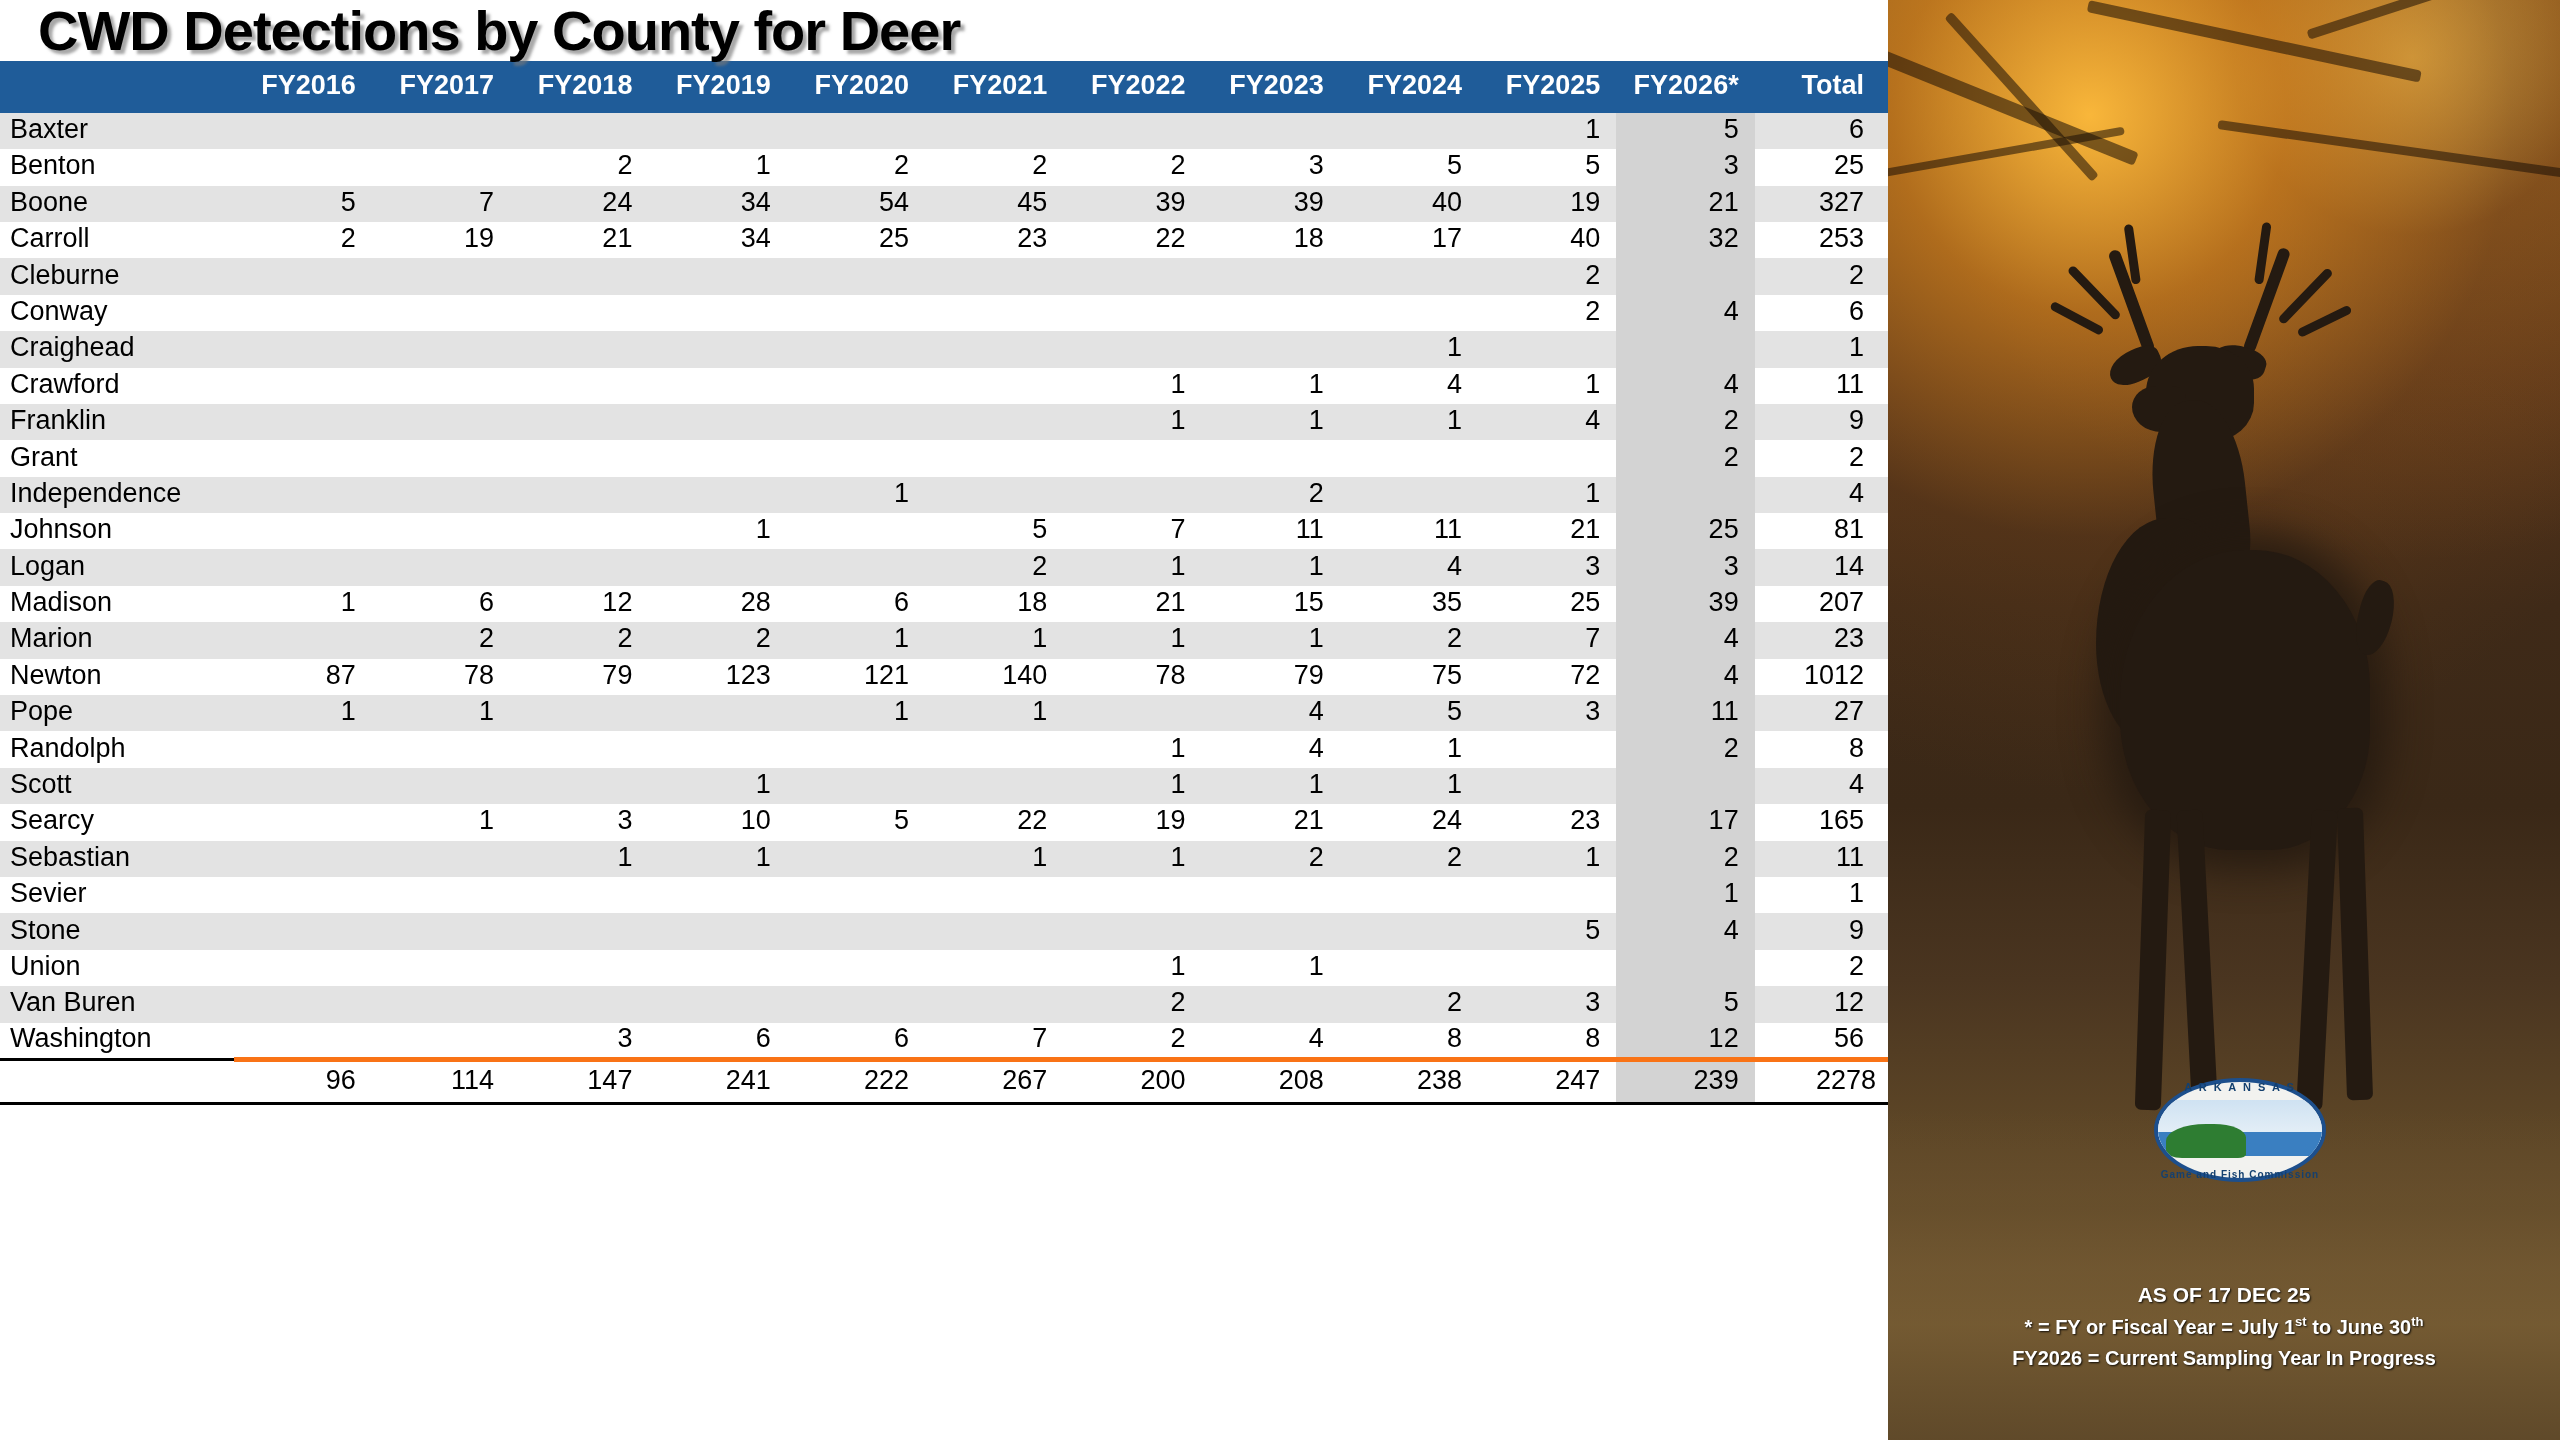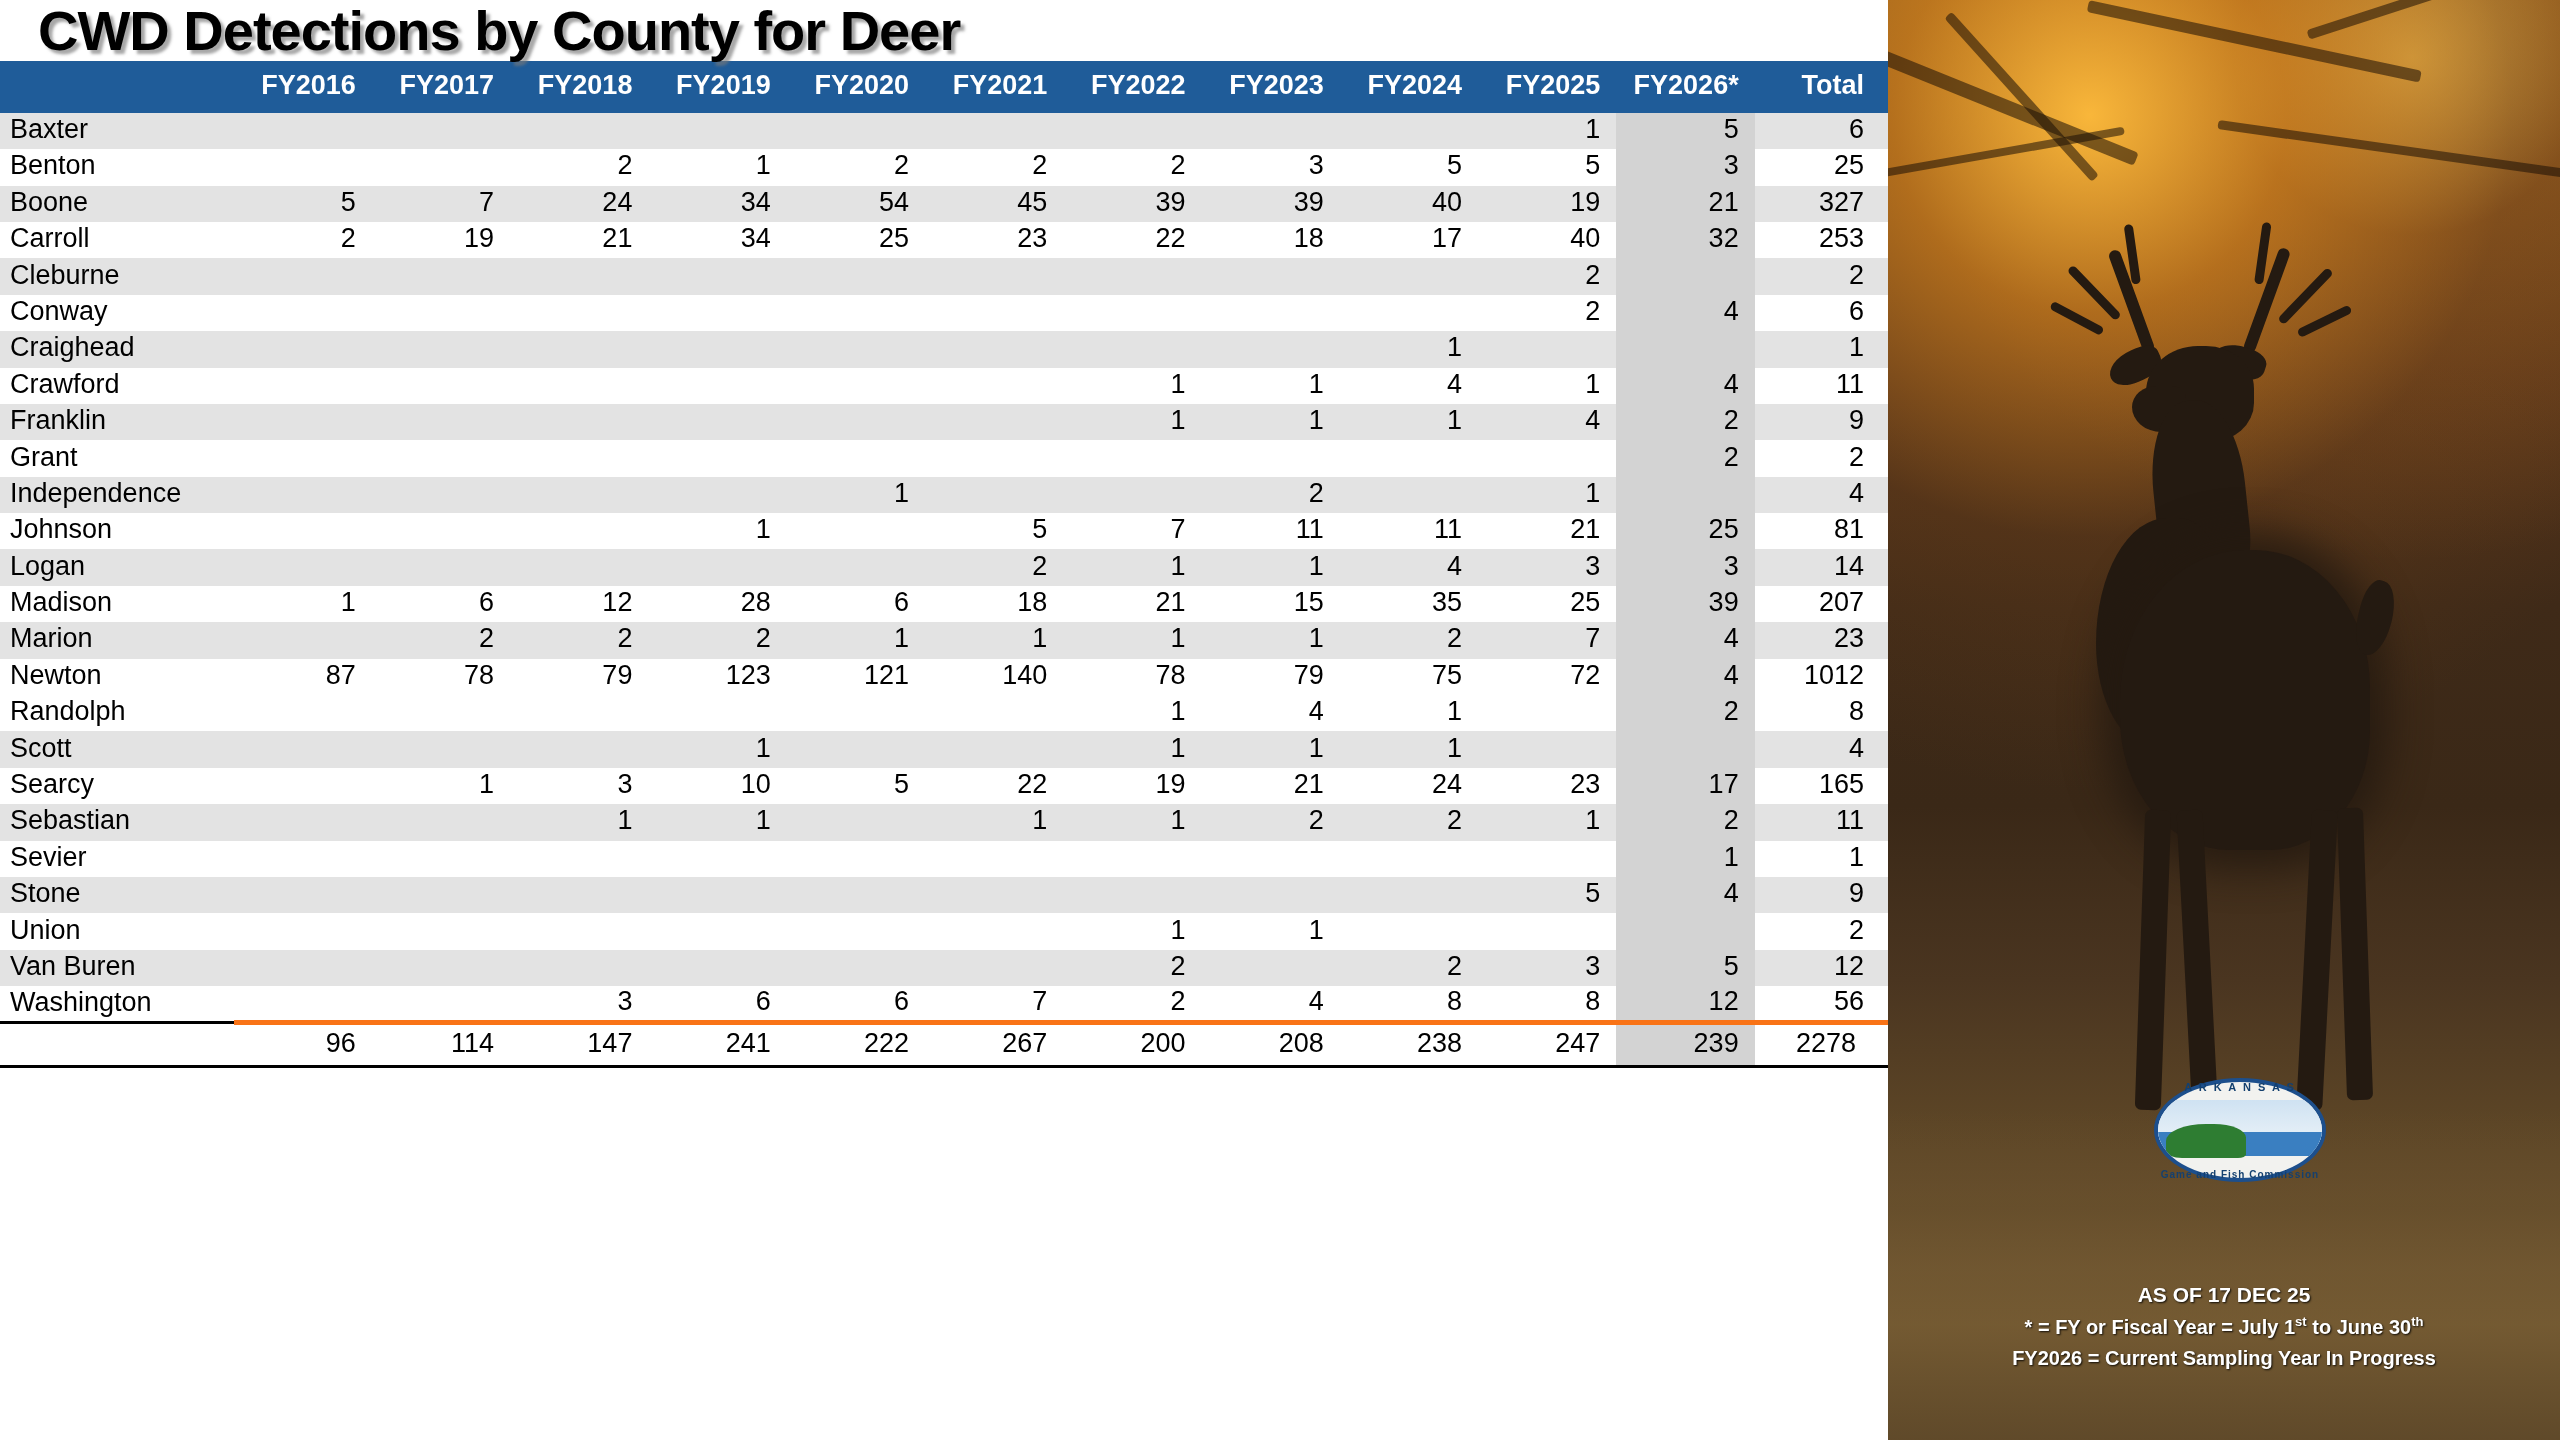--- a/index.html
+++ b/index.html
@@ -92,21 +92,21 @@
     height: 44px;
     border-top: 5px solid #f97316;
     border-bottom: 3px solid #000;
     background: #ffffff;
     padding: 0 16px 3px 0;
     text-align: right;
     vertical-align: middle;
   }
   tr.totals td.county { border-top: 3px solid #000; border-bottom: 3px solid #000; }
   tr.totals td.highlight-col { background: #D3D3D3 !important; }
-  tr.totals td.total { padding-right: 32px; }
+  tr.totals td.total { padding-right: 12px; }
 
   
   #right {
     position: relative;
     width: 672px;
     height: 1440px;
     overflow: hidden;
     background: #2b1d10;
   }
   .photo-bg {
@@ -548,20 +548,35 @@
             <td>123</td>
             <td>121</td>
             <td>140</td>
             <td>78</td>
             <td>79</td>
             <td>75</td>
             <td>72</td>
             <td class="highlight-col">4</td>
             <td class="total">1012</td>
           </tr>
+          <tr class="shaded">
+            <td class="county">Pope</td>
+            <td>1</td>
+            <td>1</td>
+            <td></td>
+            <td></td>
+            <td>1</td>
+            <td>1</td>
+            <td></td>
+            <td>4</td>
+            <td>5</td>
+            <td>3</td>
+            <td class="highlight-col">11</td>
+            <td class="total">27</td>
+          </tr>
           <tr class="plain">
             <td class="county">Randolph</td>
             <td></td>
             <td></td>
             <td></td>
             <td></td>
             <td></td>
             <td></td>
             <td>1</td>
             <td>4</td>

